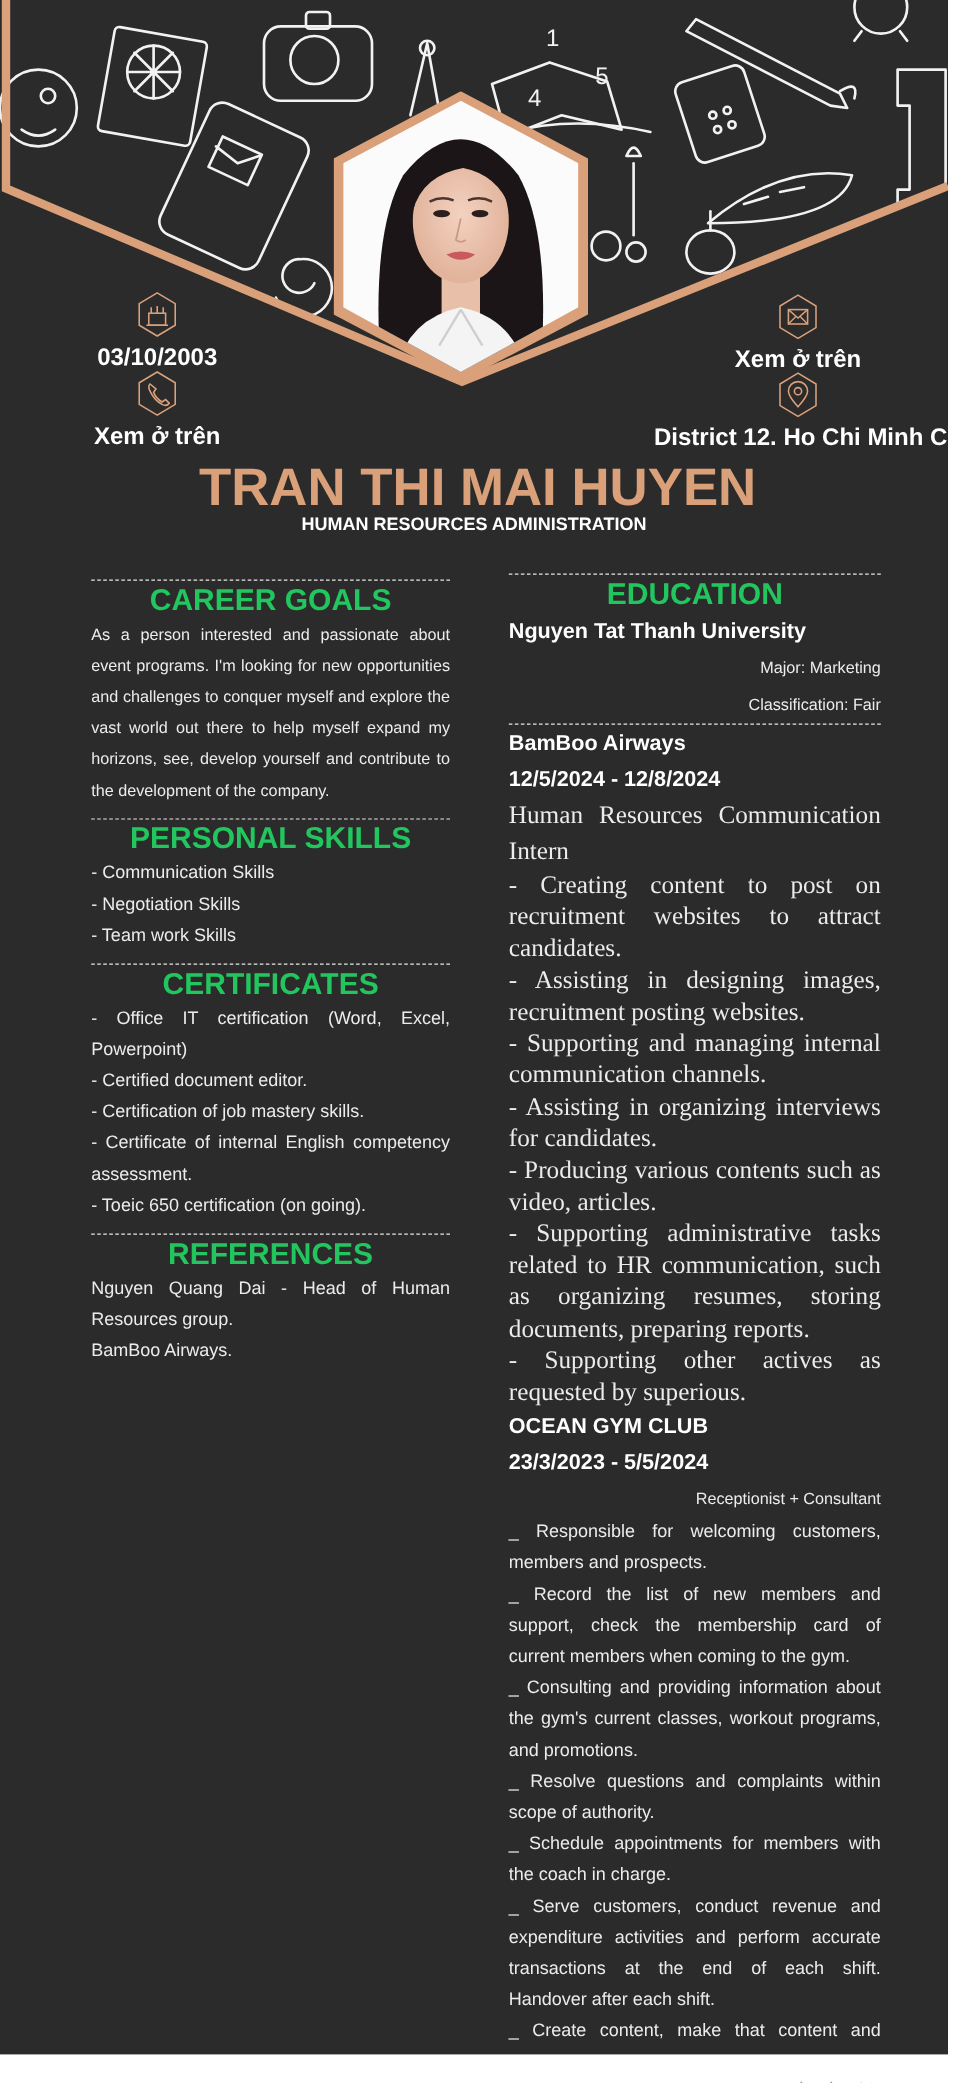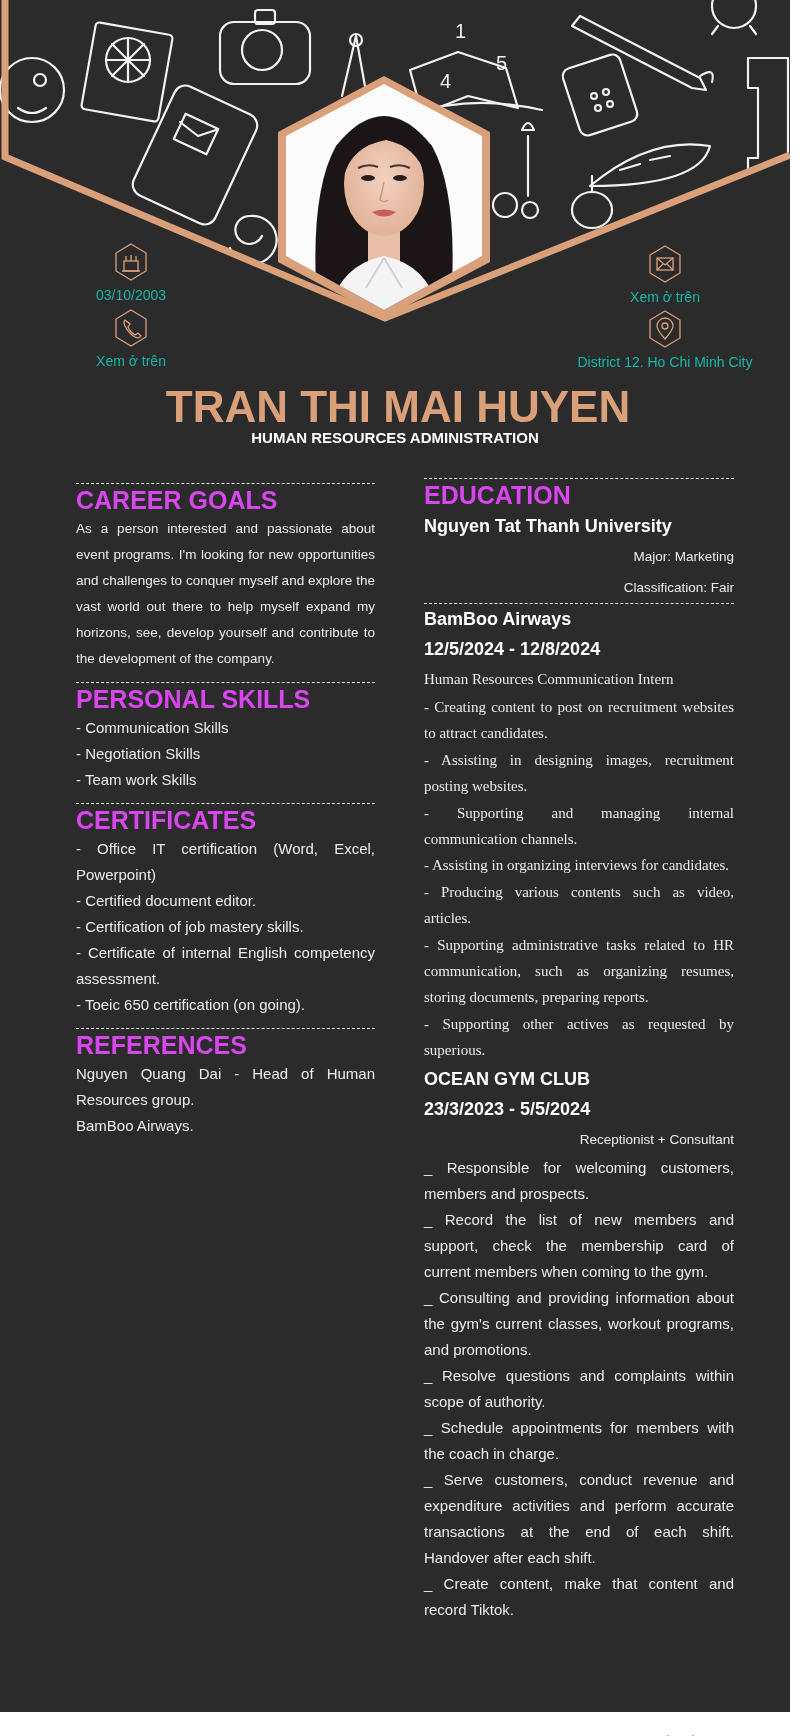--- a/index.html
+++ b/index.html
@@ -1,35 +1,35 @@
 <!DOCTYPE html>
 <html><head>
 <meta charset="utf-8">
 <style>
   html, body { margin:0; padding:0; }
   body { width:800px; height:1736px; background:#ffffff; position:relative; overflow:hidden;
          font-family:"Liberation Sans", sans-serif; }
   .page { position:absolute; left:0; top:0; width:790px; height:1712px; background:#2b2b2b; overflow:hidden; }
   .banner { position:absolute; left:0; top:0; width:790px; height:330px; }
   .photo { position:absolute; left:278px; top:76px; width:212px; height:242px; }
-  .info { position:absolute; text-align:center; color:#14b8a6; font-size:14px; width:240px; }
+  .info { position:absolute; text-align:center; color:#ffffff; font-size:20px; width:240px;font-weight:bold; }
   .info .ico { display:block; margin:0 auto; width:34px; height:38px; }
   .info .txt { display:block; margin-top:6px; white-space:nowrap; }
   .name { position:absolute; left:0; width:796px; top:382px; text-align:center; color:#d9a07a;
           font-size:44px; font-weight:bold; letter-spacing:0px; }
   .role { position:absolute; left:0; width:790px; top:429px; text-align:center; color:#ffffff;
           font-size:15px; font-weight:bold; }
   .col { position:absolute; color:#ececec; }
   .col.left { left:76px; width:299px; top:483px; }
   .col.right { left:424px; width:310px; top:478px; }
   .sec-line { border-top:1px dashed #e8e8e8; height:0; }
-  .sec-title { color:#d946ef; font-size:25px; font-weight:bold; line-height:30px; margin:1px 0 1px; }
+  .sec-title { color:#22c55e; font-size:25px; font-weight:bold; text-align:center; line-height:30px; margin:1px 0 1px; }
   .para { font-size:13.5px; line-height:26px; text-align:justify; margin:0; }
   .item { font-size:15px; line-height:26px; text-align:justify; margin:0; }
-  .serif { font-family:"Liberation Serif", serif; font-size:15px; line-height:26.4px; text-align:justify; }
+  .serif { font-family:"Liberation Serif", serif; font-size:21px; line-height:26.4px; text-align:justify; }
   .bold { font-weight:bold; color:#ffffff; font-size:18px; line-height:30px; }
   .sm { font-size:13.5px; line-height:31px;text-align:right; }
   .gap { height:10px; }
   .footer { position:absolute; left:638px; top:1733px; font-family:"Liberation Mono", monospace; font-size:14px; color:#9a9a9a; }
 </style>
 </head>
 <body>
 
 <div class="page">
 

